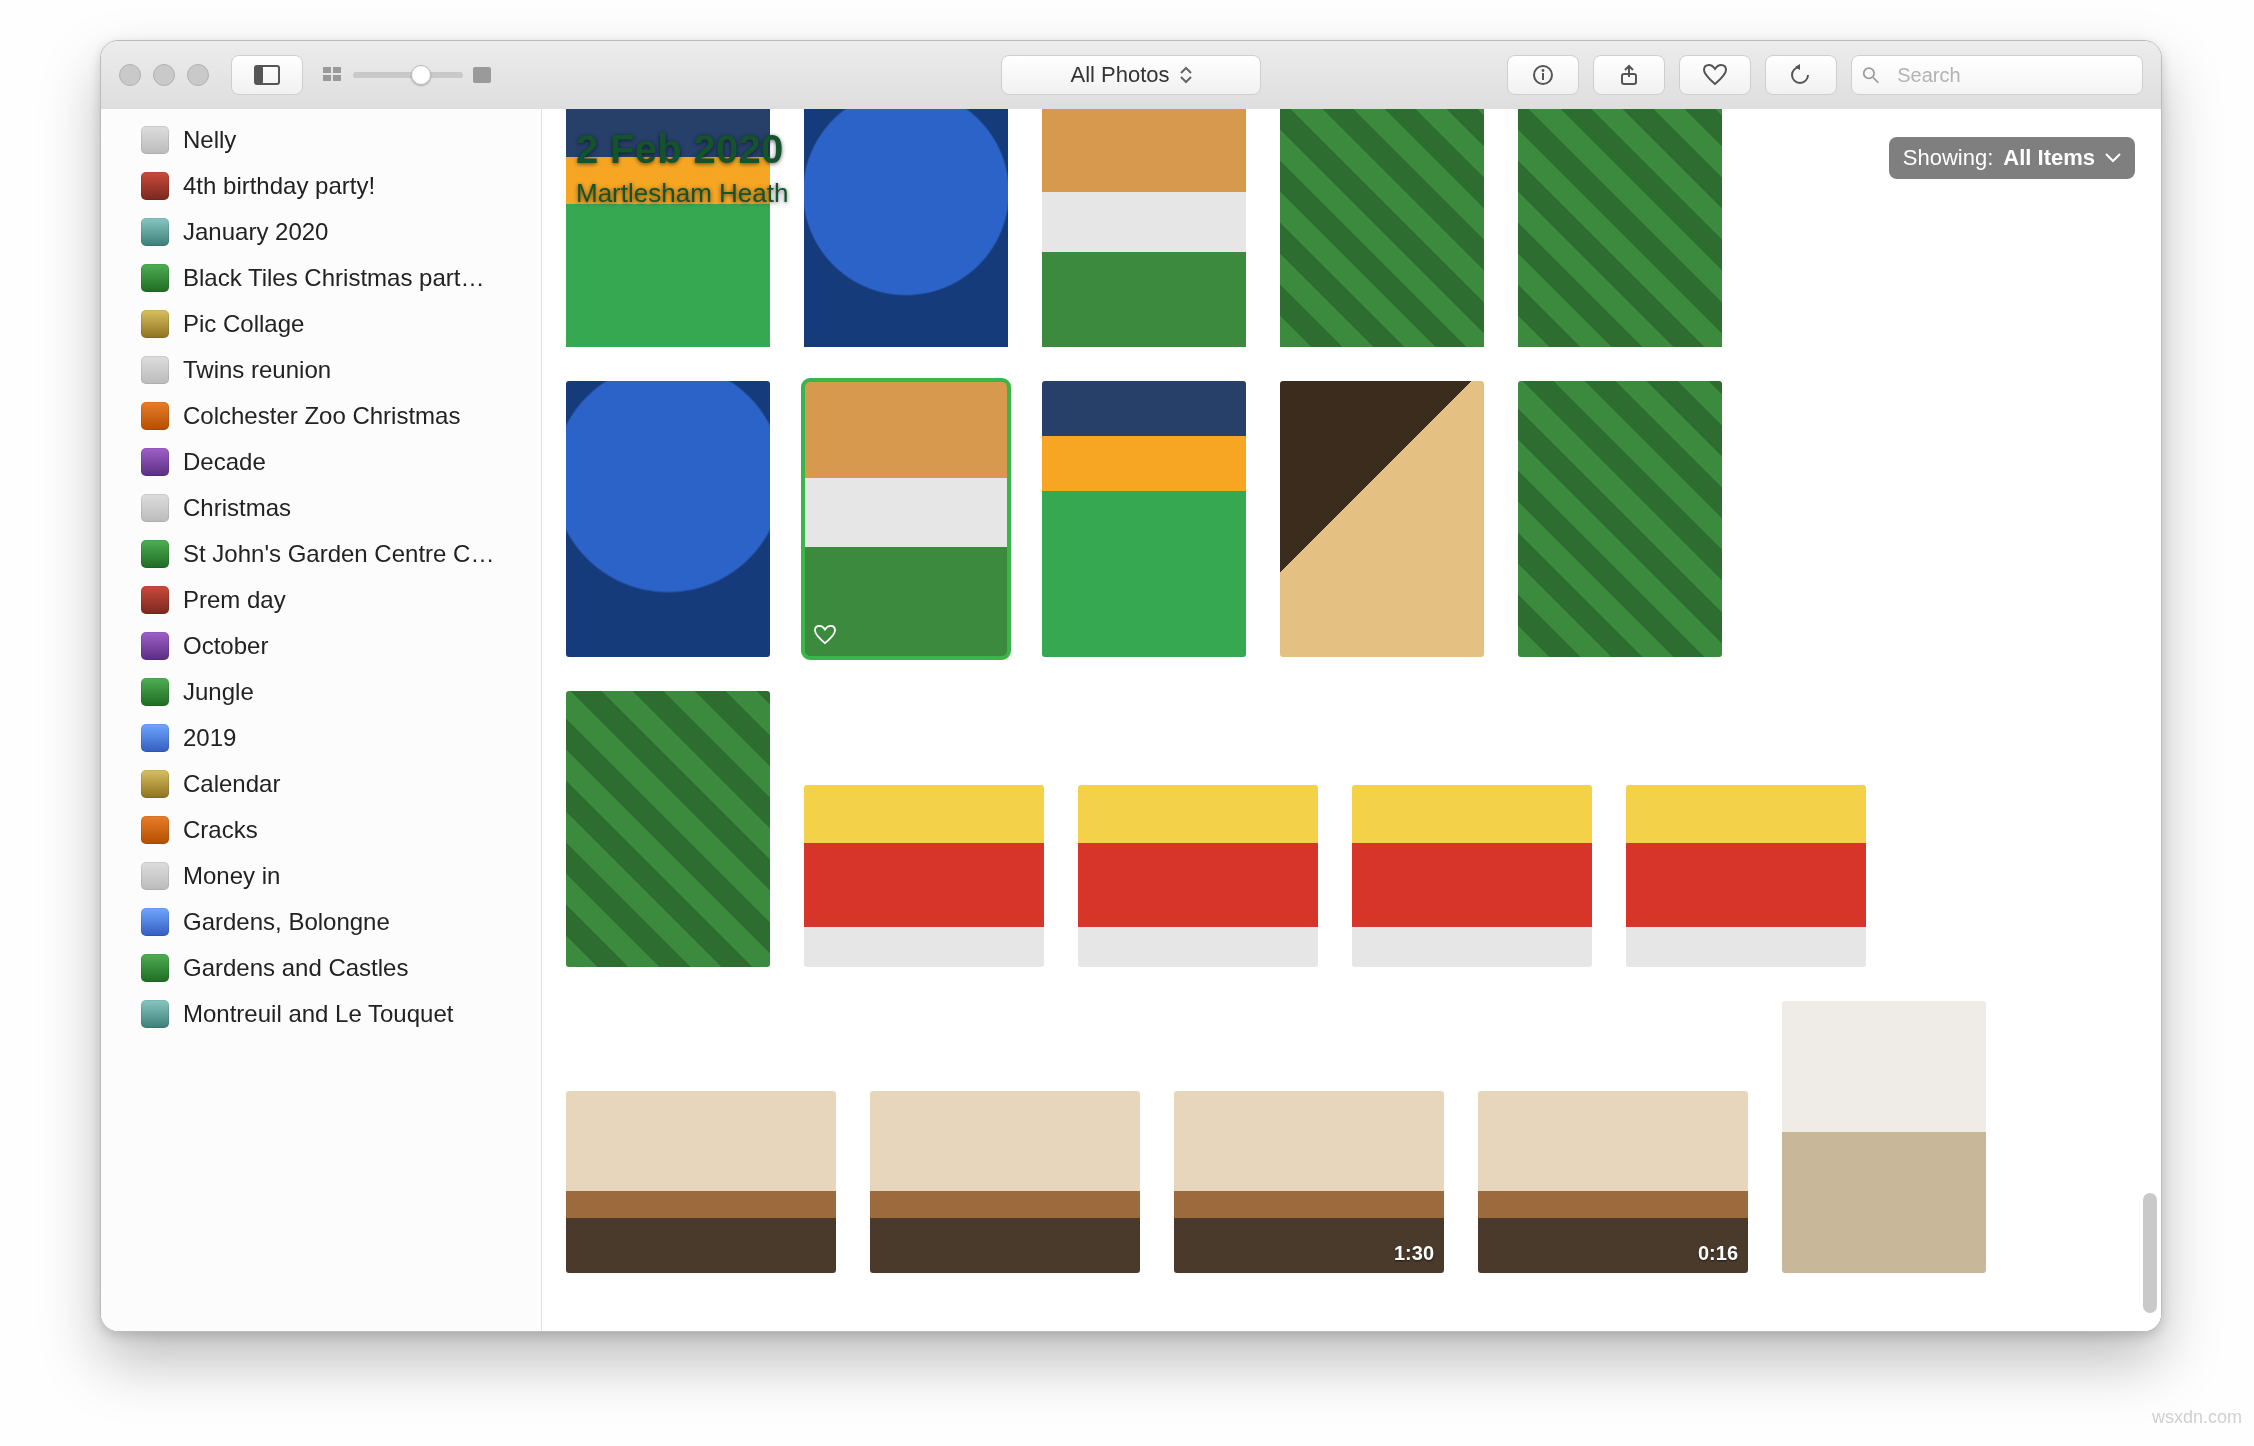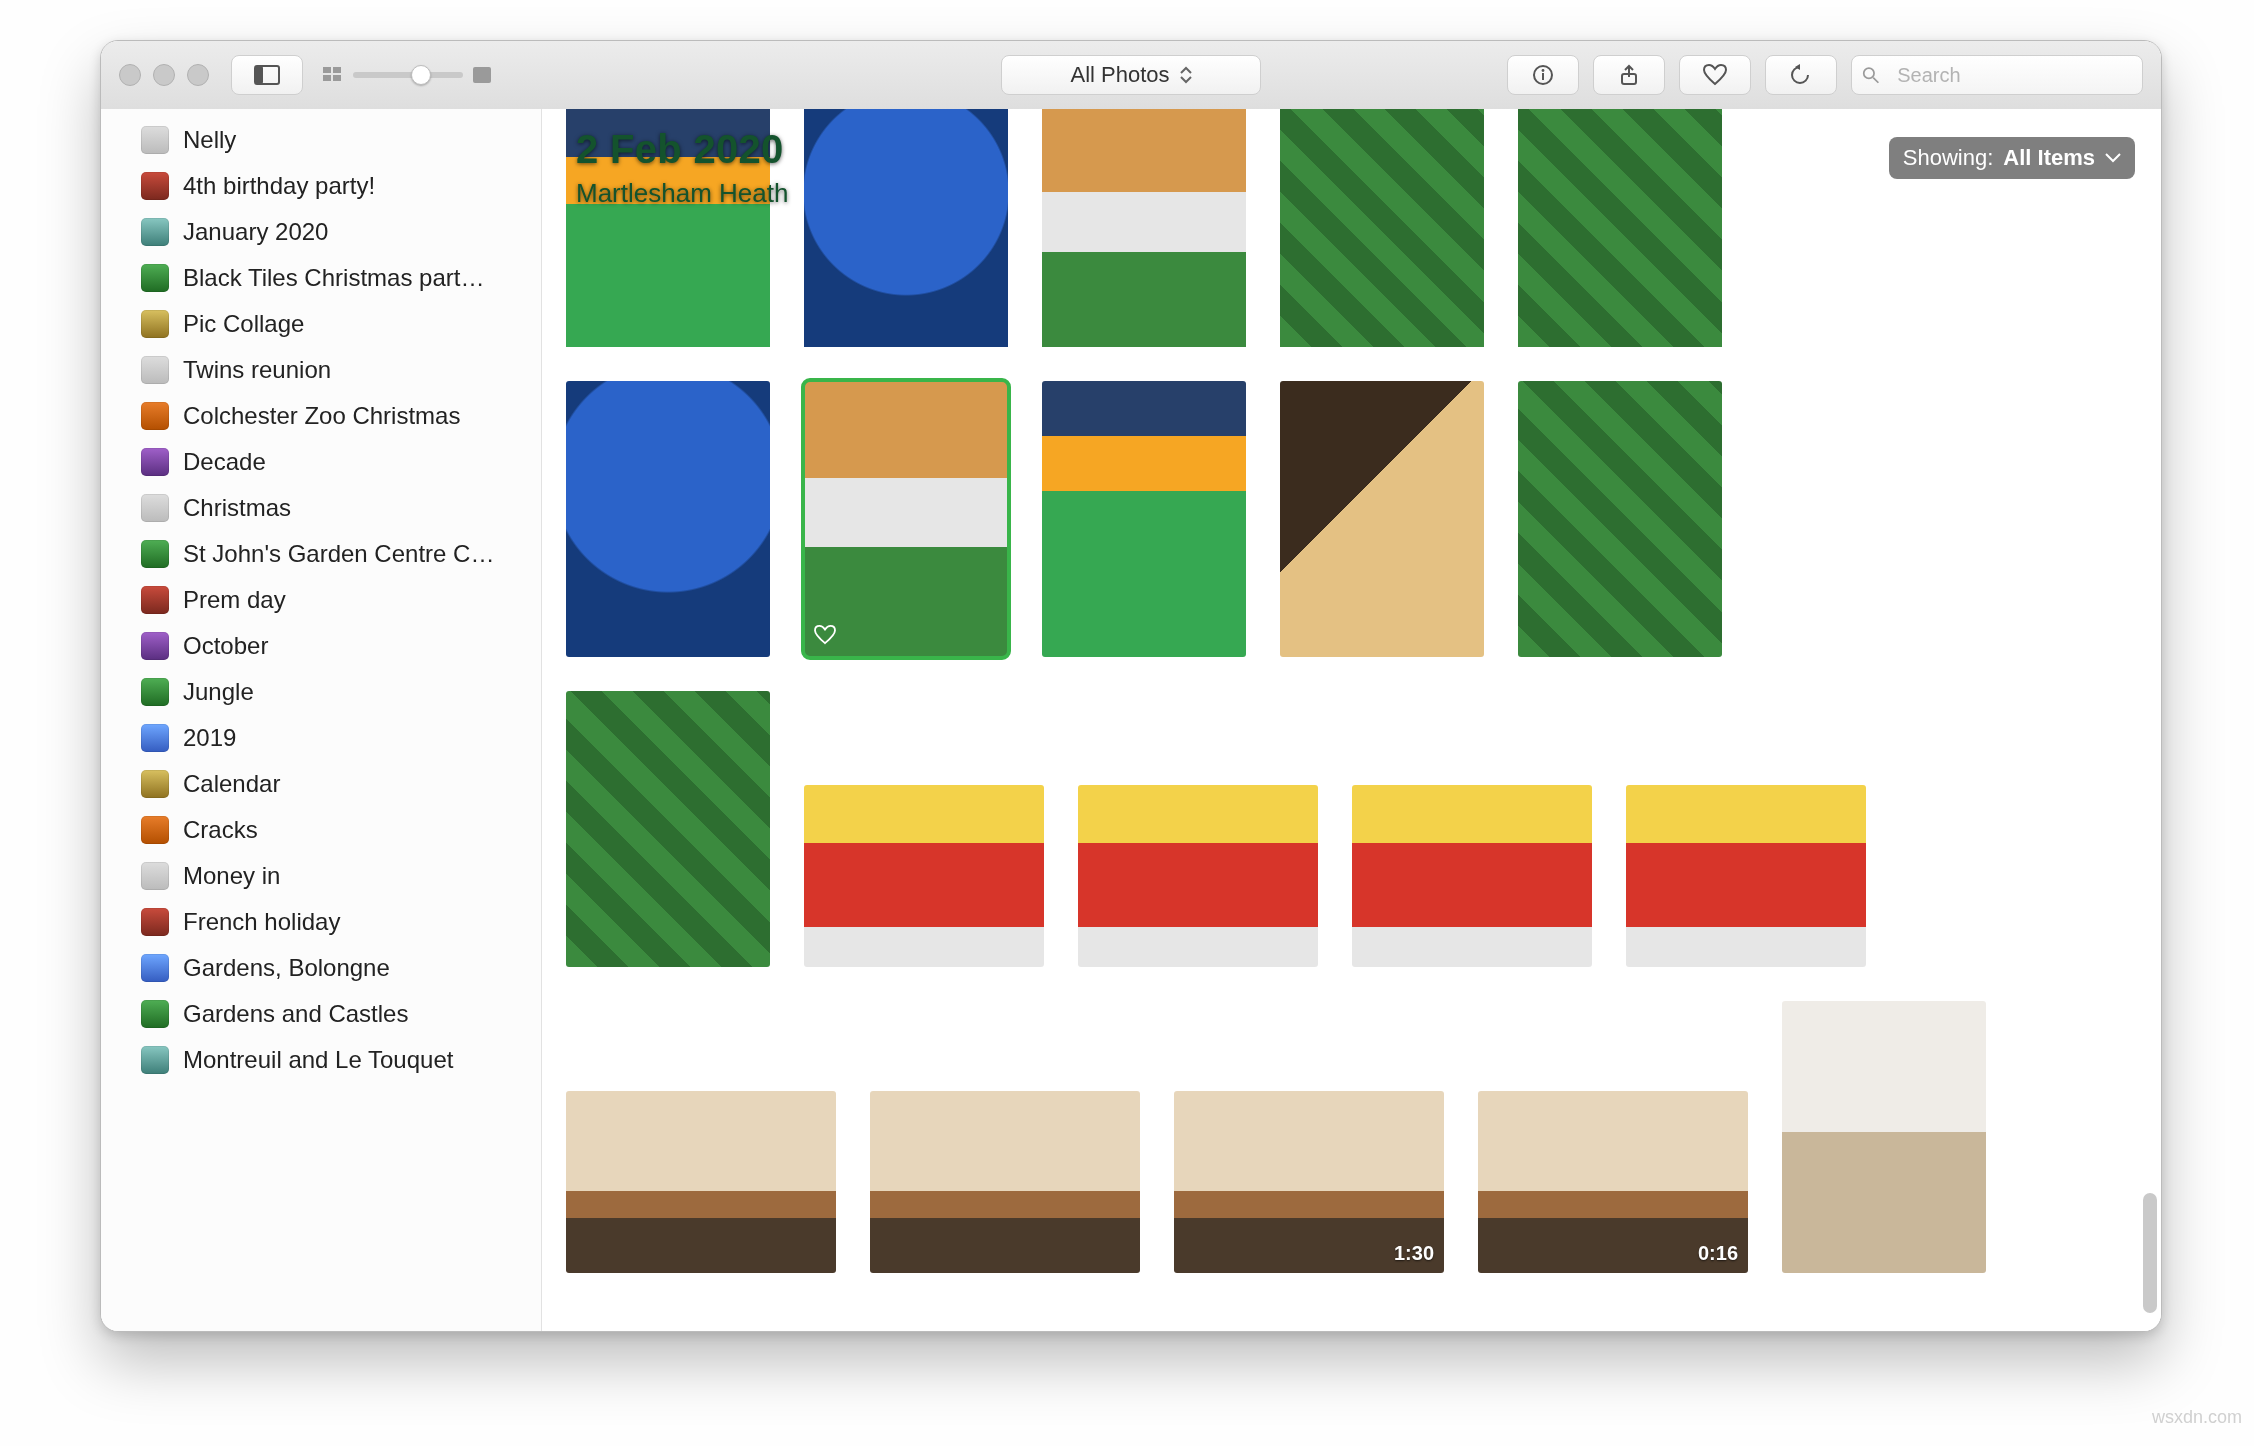--- a/index.html
+++ b/index.html
@@ -227,24 +227,20 @@
             <div class="sb-thumb sc5"></div>
             <span>Calendar</span>
           </div>
           <div class="sb-item">
             <div class="sb-thumb sc1"></div>
             <span>Cracks</span>
           </div>
           <div class="sb-item">
             <div class="sb-thumb sc0"></div>
             <span>Money in</span>
-          </div>
-          <div class="sb-item">
-            <div class="sb-thumb sc6"></div>
-            <span>French holiday</span>
           </div>
           <div class="sb-item">
             <div class="sb-thumb sc2"></div>
             <span>Gardens, Bolongne</span>
           </div>
           <div class="sb-item">
             <div class="sb-thumb sc3"></div>
             <span>Gardens and Castles</span>
           </div>
           <div class="sb-item">

